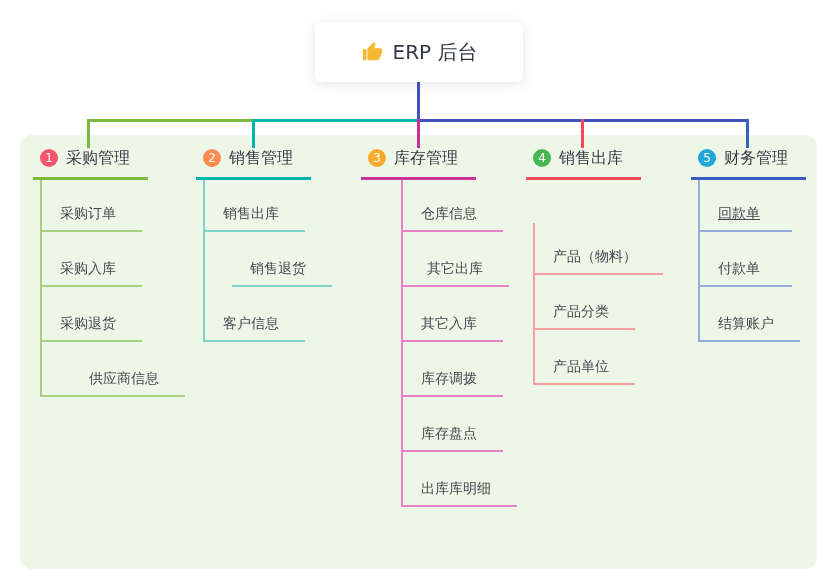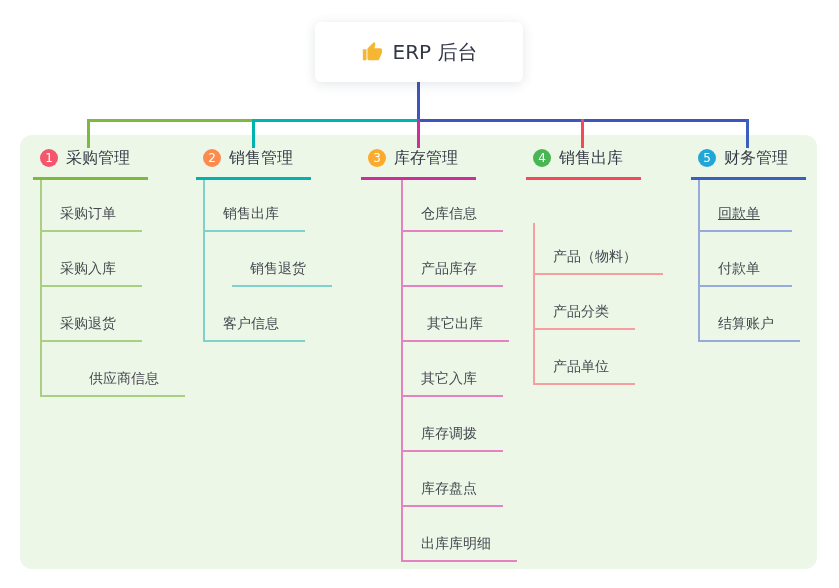--- a/index.html
+++ b/index.html
@@ -105,21 +105,20 @@
           <div class="child" style="border-bottom-color: rgb(127, 210, 203);">客户信息</div>
         </div>
       </div>
       <div class="branch-col" style="left: 361px;">
         <div class="branch-title" style="border-bottom-color: rgb(203, 47, 156);">
           <span class="badge" style="background: rgb(252, 170, 43);">3</span>
           <span class="branch-title-text">库存管理</span>
         </div>
         <div class="children" style="border-left-color: rgb(229, 131, 194); margin-left: 40px;">
           <div class="child" style="border-bottom-color: rgb(229, 131, 194);">仓库信息</div>
-          <div class="child" style="border-bottom-color: rgb(229, 131, 194);">产品库存</div>
           <div class="child" style="border-bottom-color: rgb(229, 131, 194); padding-left: 24px;">其它出库</div>
           <div class="child" style="border-bottom-color: rgb(229, 131, 194);">其它入库</div>
           <div class="child" style="border-bottom-color: rgb(229, 131, 194);">库存调拨</div>
           <div class="child" style="border-bottom-color: rgb(229, 131, 194);">库存盘点</div>
           <div class="child" style="border-bottom-color: rgb(229, 131, 194);">出库库明细</div>
         </div>
       </div>
       <div class="branch-col" style="left: 526px;">
         <div class="branch-title" style="border-bottom-color: rgb(244, 73, 93);">
           <span class="badge" style="background: rgb(72, 182, 82);">4</span>

